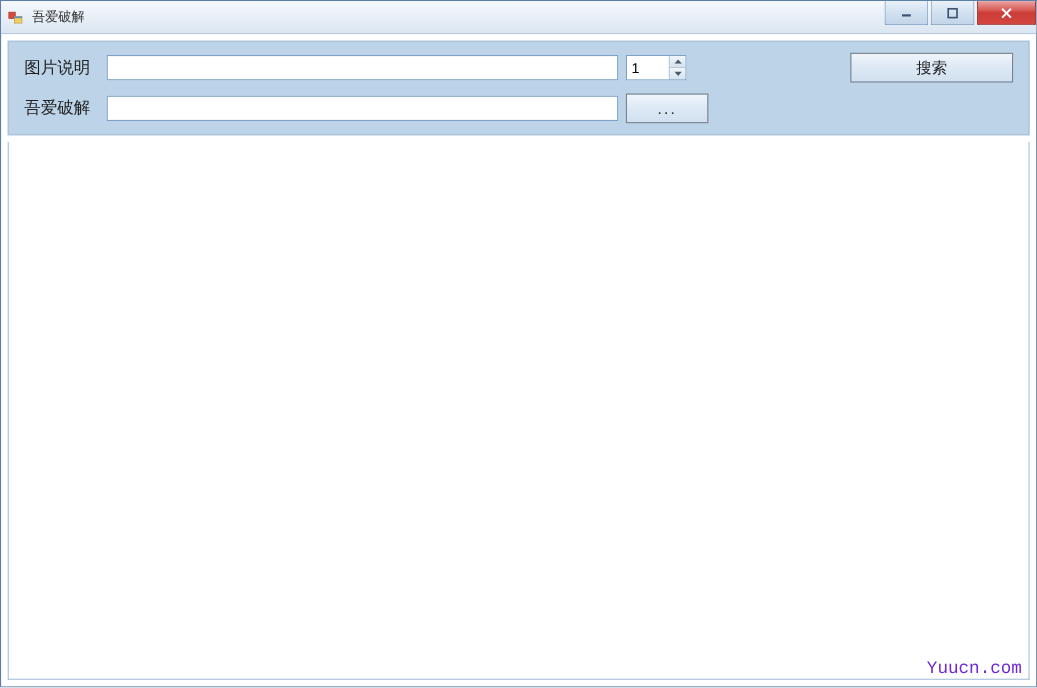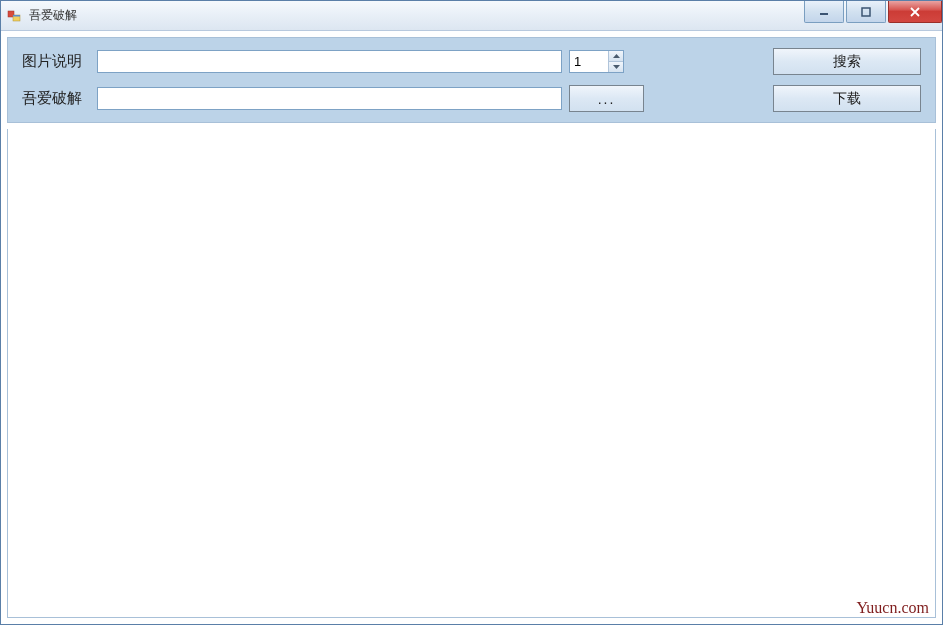--- a/index.html
+++ b/index.html
@@ -160,22 +160,22 @@
       margin: 0 6px 6px 6px;
       background: #fff;
       border: 1px solid #a8c0d8;
       border-top: none;
     }
     .watermark {
       position: absolute;
       bottom: 8px;
       right: 14px;
       font-size: 16px;
-      color: #7f1d1d;
-      font-family: Liberation Serif, serif;
+      color: #6d28d9;
+      font-family: Liberation Mono, monospace;
       pointer-events: none;
     }
   </style>
 </head>
 <body>
 
 <div class="window">
 
   <div class="titlebar">
     <span class="app-icon">
@@ -227,21 +227,20 @@
       </div>
       <div class="spacer"></div>
       <button class="action-btn">搜索</button>
     </div>
 
     <div class="row">
       <span class="field-label">吾爱破解</span>
       <input type="text" class="text-input" value="" style="">
       <button class="browse-btn">...</button>
       <div class="spacer"></div>
-      <button class="action-btn">下载</button>
     </div>
 
   </div>
 
   <div class="content-area"></div>
 
 </div>
 
 <div class="watermark">Yuucn.com</div>
 

